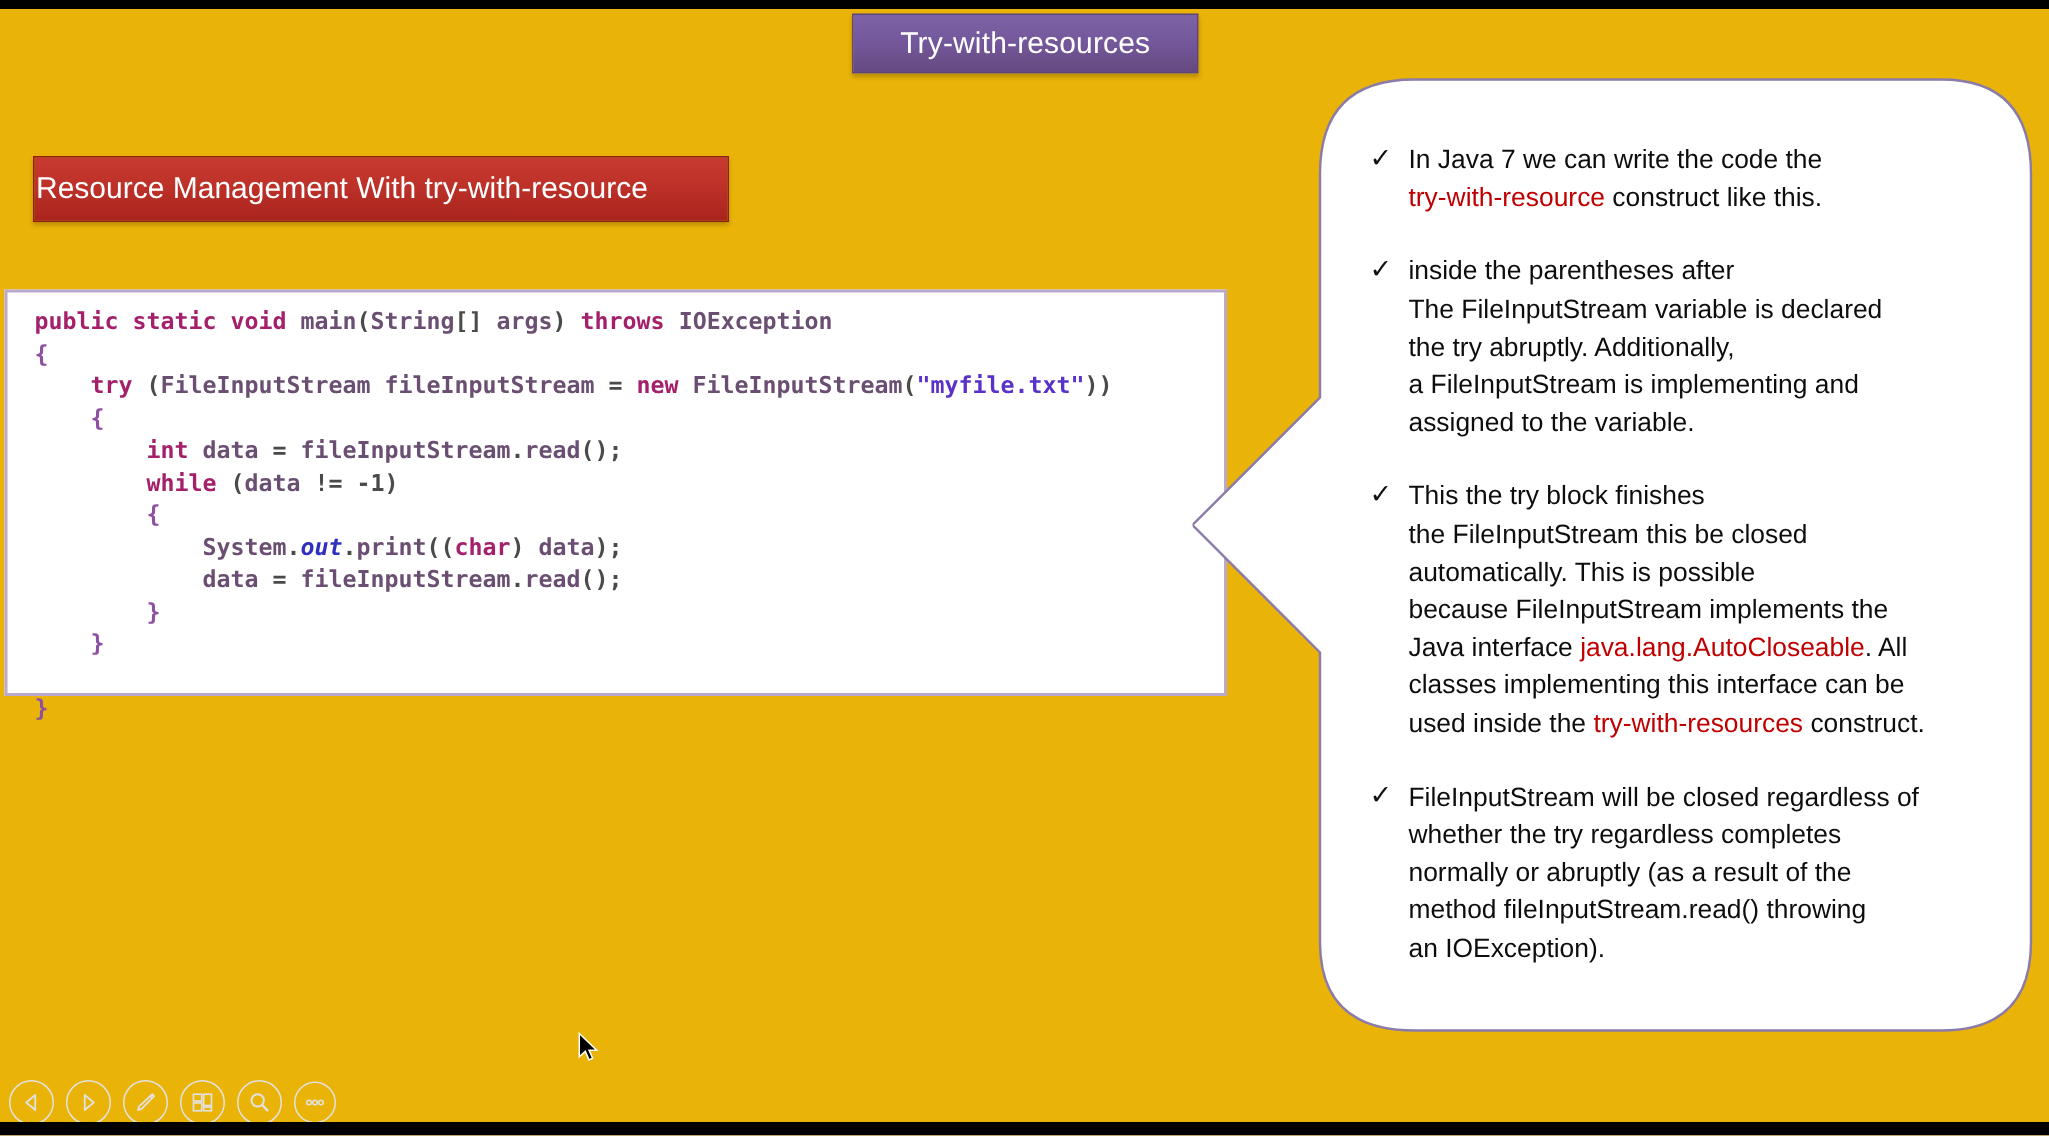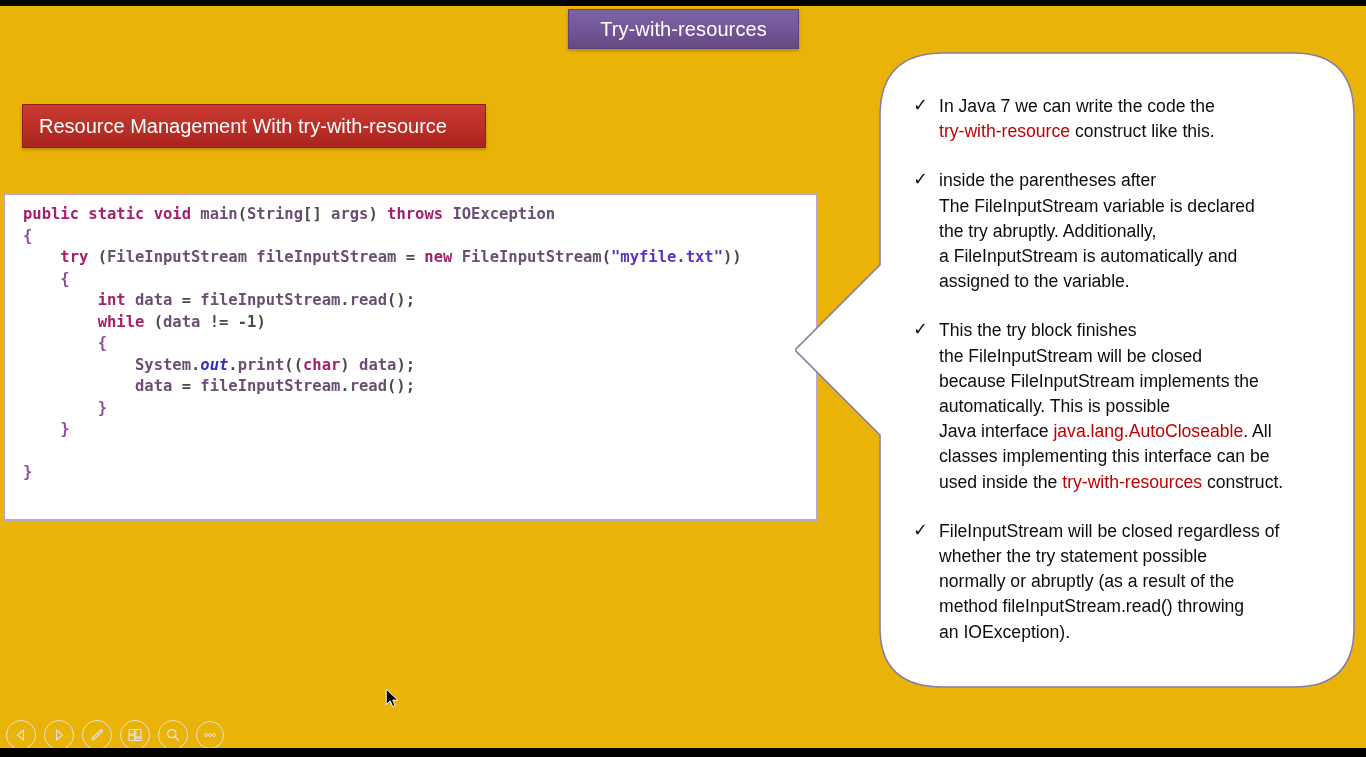--- a/index.html
+++ b/index.html
@@ -30,27 +30,27 @@
     box-shadow:0 2px 3px rgba(0,0,0,.22);
   }
 
   
   .red-banner {
     position:absolute; left:22px; top:104px; width:464px; height:44px;
     background:linear-gradient(to bottom, #c63a32 0%, #bd3129 45%, #a9241d 100%);
     border:1px solid #8f1d18;
     color:#ffffff; font-size:20px;
     display:flex; align-items:center;
-    padding-left:16px;
+    padding-left:1px;
     box-shadow:0 2px 3px rgba(0,0,0,.22);
   }
 
   
   .code-panel {
-    position:absolute; left:3px; top:193px; width:815px; height:328px;
+    position:absolute; left:3px; top:193px; width:815px; height:271px;
     background:#ffffff;
     border:2px solid #b9a9cd;
   }
   .code-body {
     padding:9px 0 0 18px;
     font-family:"DejaVu Sans Mono", monospace;
     font-size:15.5px;
     line-height:21.5px;
     font-weight:bold;
     white-space:pre;
@@ -133,41 +133,41 @@
             <span class="line"><span>In Java 7 we can write the code the</span></span>
             <span class="line"><span class="hl">try-with-resource</span><span> construct like this.</span></span>
           </div>
         </div>
         <div class="bullet-row">
           <span class="check">✓</span>
           <div class="bullet-body">
             <span class="line"><span>inside the parentheses after</span></span>
             <span class="line"><span> The FileInputStream variable is declared</span></span>
             <span class="line"><span>the try abruptly. Additionally,</span></span>
-            <span class="line"><span>a FileInputStream is automatically and</span></span>
+            <span class="line"><span>a FileInputStream is implementing and</span></span>
             <span class="line"><span>assigned to the variable.</span></span>
           </div>
         </div>
         <div class="bullet-row">
           <span class="check">✓</span>
           <div class="bullet-body">
             <span class="line"><span>This the try block finishes</span></span>
-            <span class="line"><span>the FileInputStream will be closed</span></span>
+            <span class="line"><span>the FileInputStream this be closed</span></span>
+            <span class="line"><span>automatically. This is possible</span></span>
             <span class="line"><span>because FileInputStream implements the</span></span>
-            <span class="line"><span>automatically. This is possible</span></span>
             <span class="line"><span>Java interface </span><span class="hl">java.lang.AutoCloseable</span><span>. All</span></span>
             <span class="line"><span>classes implementing this interface can be</span></span>
             <span class="line"><span>used inside the </span><span class="hl">try-with-resources</span><span> construct.</span></span>
           </div>
         </div>
         <div class="bullet-row">
           <span class="check">✓</span>
           <div class="bullet-body">
             <span class="line"><span>FileInputStream will be closed regardless of</span></span>
-            <span class="line"><span>whether the try statement possible</span></span>
+            <span class="line"><span>whether the try regardless completes</span></span>
             <span class="line"><span>normally or abruptly (as a result of the</span></span>
             <span class="line"><span>method fileInputStream.read()  throwing</span></span>
             <span class="line"><span>an IOException).</span></span>
           </div>
         </div>
       </div>
   </div>
 
   <div class="toolbar">
     <div class="tb-btn tb-1">

